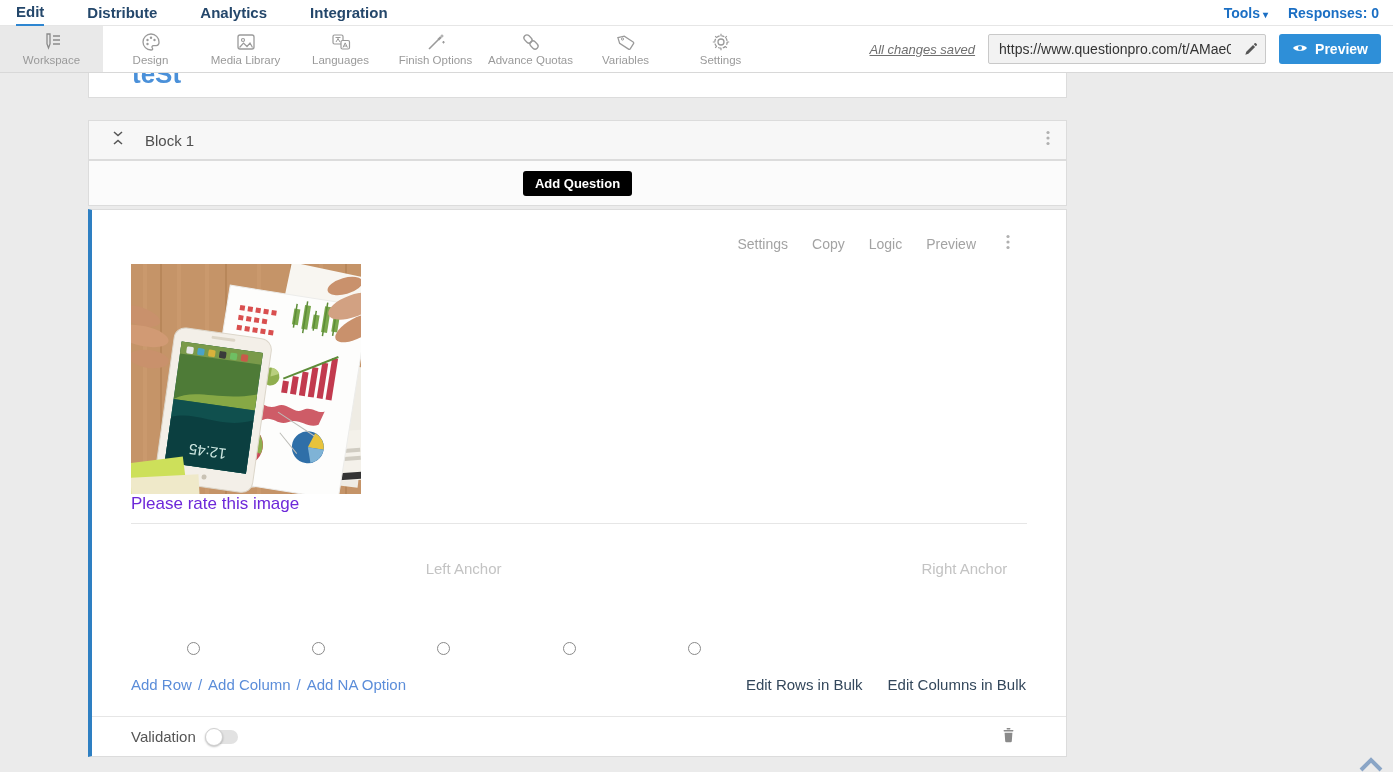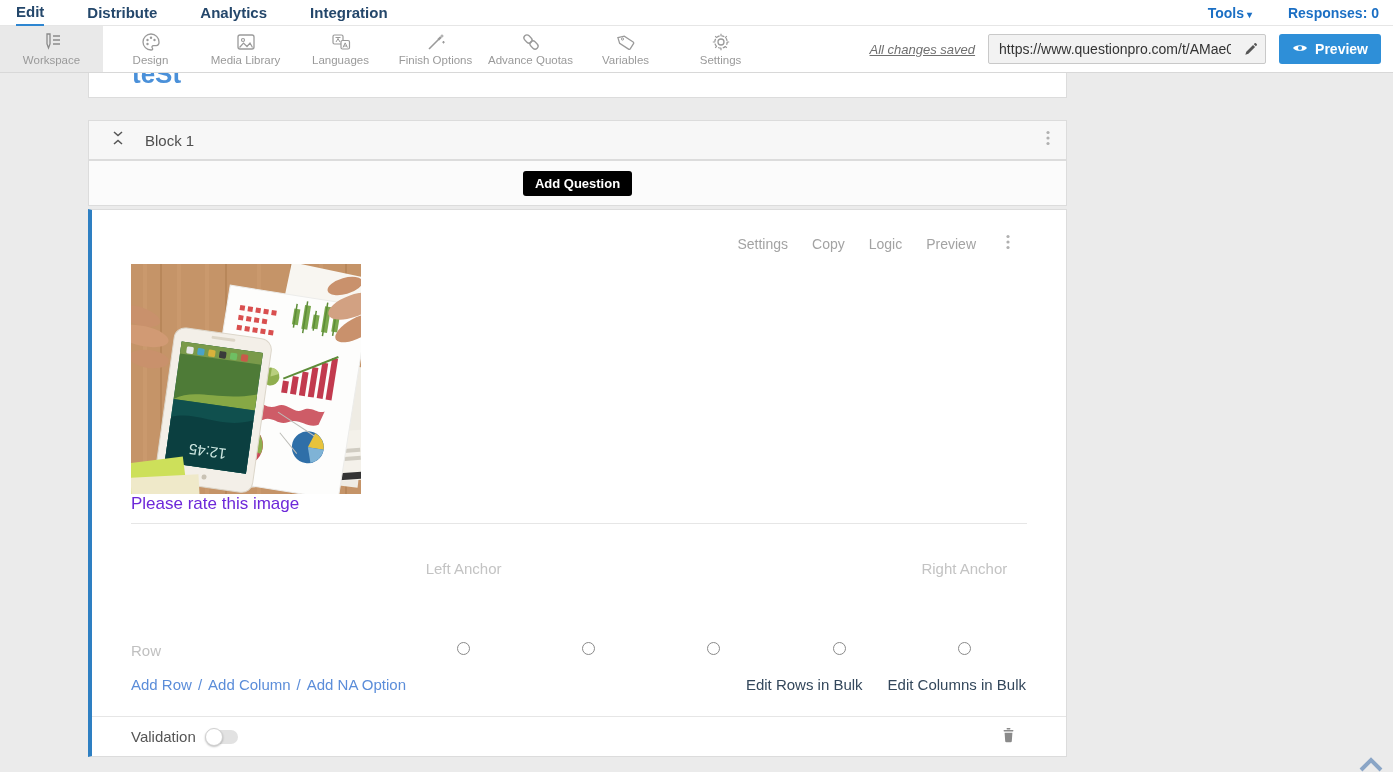--- a/index.html
+++ b/index.html
@@ -6,21 +6,21 @@
   html,body { width:1393px; height:772px; overflow:hidden; }
   body { font-family:"Liberation Sans", sans-serif; }
   #app { position:relative; width:1393px; height:772px; background:#ebebeb; overflow:hidden; }
 
   
   .navbar { position:absolute; top:0; left:0; width:100%; height:26px; background:#fff;
             border-bottom:1px solid #e6e6e6; display:flex; align-items:center; z-index:30; }
   .nav-left { display:flex; align-items:center; padding-left:16px; gap:43px; }
   .nav-item { font-size:15px; font-weight:700; color:#24476b; cursor:pointer; line-height:24px; }
   .nav-item.active { border-bottom:2px solid #2e86d1; }
-  .nav-right { margin-left:auto; display:flex; align-items:center; gap:36px; padding-right:14px;justify-content:center; }
+  .nav-right { margin-left:auto; display:flex; align-items:center; gap:20px; padding-right:14px;justify-content:center; }
   .nav-link { font-size:14px; font-weight:700; color:#1b6fc4; cursor:pointer; }
   .caret { font-size:10px; margin-left:3px; }
 
   
   .toolbar { position:absolute; top:26px; left:0; width:100%; height:47px; background:#fff;
              border-bottom:1px solid #d8d8d8; display:flex; z-index:29; }
   .tb-item { width:95px; height:100%; display:flex; flex-direction:column; align-items:center;
              justify-content:center; gap:2px; cursor:pointer; }
   .tb-item.active { background:#e9e9e9; width:103px; }
   .tb-item svg { display:block; }
@@ -361,21 +361,20 @@
       <span class="m-label"></span>
       <span class="m-cell anchor-ph">Left Anchor</span>
       <span class="m-cell"></span>
       <span class="m-cell"></span>
       <span class="m-cell"></span>
       <span class="m-cell anchor-ph">Right Anchor</span>
     </div>
 
 
     <div class="m-row" style="top:430px;">
-      <span class="m-label">Row</span>
       <span class="m-cell"><span class="radio"></span></span>
       <span class="m-cell"><span class="radio"></span></span>
       <span class="m-cell"><span class="radio"></span></span>
       <span class="m-cell"><span class="radio"></span></span>
       <span class="m-cell"><span class="radio"></span></span>
     </div>
 
     <div class="q-links">
       <a class="blue-link">Add Row</a>
       <span class="link-sep">/</span>

